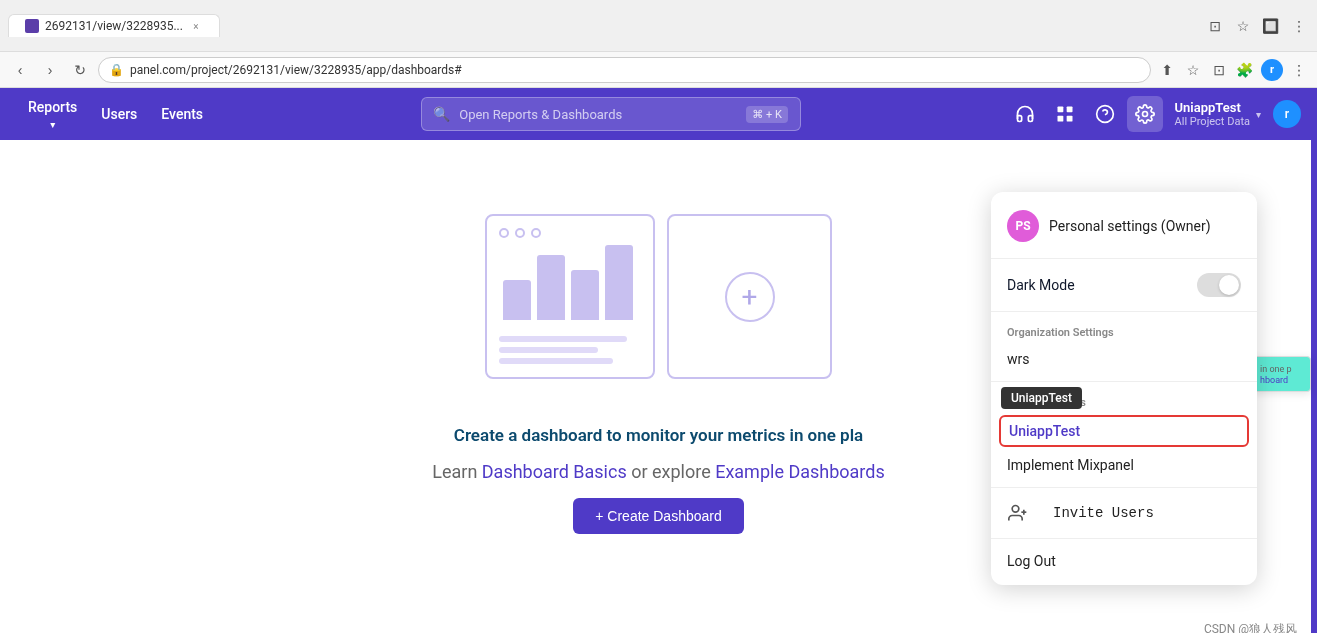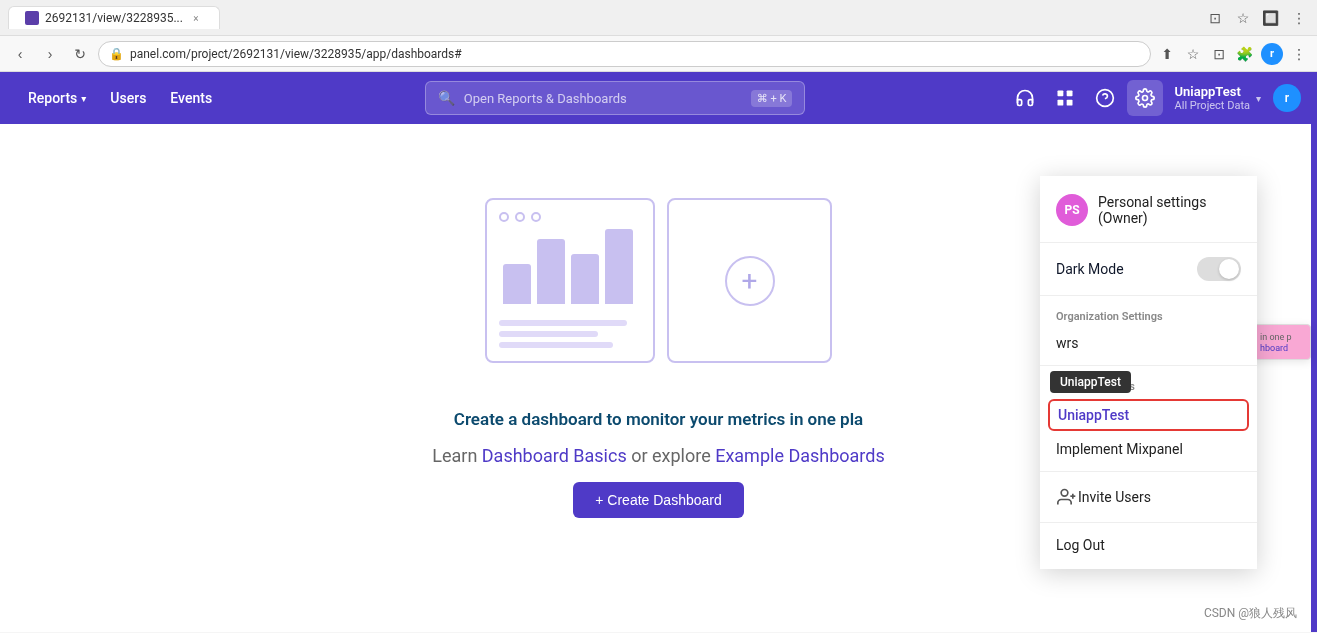--- a/index.html
+++ b/index.html
@@ -1,21 +1,21 @@
 <!DOCTYPE html>
 <html><head>
   <meta charset="utf-8">
   <style>
     * { margin: 0; padding: 0; box-sizing: border-box; }
     body { font-family: -apple-system, BlinkMacSystemFont, 'Segoe UI', Roboto, sans-serif; background: #f5f5f5; width: 1317px; height: 633px; overflow: hidden; position: relative; }
 
     
     .browser-chrome {
       background: #f0f0f0;
-      height: 36px;
+      height: 52px;
       display: flex;
       align-items: center;
       padding: 0 8px;
       border-bottom: 1px solid #ddd;
       gap: 8px;
     }
     .browser-tabs {
       display: flex;
       align-items: center;
       flex: 1;
@@ -128,20 +128,21 @@
     .nav-item {
       color: white;
       font-size: 14px;
       font-weight: 500;
       padding: 8px 12px;
       cursor: pointer;
       display: flex;
       align-items: center;
       gap: 4px;
       border-radius: 4px;
+      flex-direction: column;
     }
     .nav-item .chevron { font-size: 10px; }
     .nav-center {
       flex: 1;
       display: flex;
       justify-content: center;
     }
     .search-bar {
       background: rgba(255,255,255,0.15);
       border: 1px solid rgba(255,255,255,0.3);
@@ -317,23 +318,23 @@
       display: flex;
       align-items: center;
       gap: 6px;
     }
 
     
     .dropdown-menu {
       position: absolute;
       top: 52px;
       right: 60px;
-      width: 217px;
+      width: 266px;
       background: white;
-      border-radius: 0;
+      border-radius: 12px;
       box-shadow: 0 4px 24px rgba(0,0,0,0.18);
       z-index: 100;
       padding: 8px 0;
     }
     .menu-item {
       display: flex;
       align-items: center;
       gap: 10px;
       padding: 10px 16px;
       cursor: pointer;
@@ -415,25 +416,26 @@
       font-size: 12px;
       padding: 4px 10px;
       border-radius: 4px;
       top: -30px;
       left: 0;
       white-space: nowrap;
     }
     .menu-invite-row {
       display: flex;
       align-items: center;
-      gap: 0;
+      gap: 24px;
       padding: 8px 16px;
       cursor: pointer;
       font-size: 14px;
       color: #222;
+      font-family: Liberation Mono, monospace;
     }
     .invite-icon {
       width: 22px;
       height: 22px;
       display: flex;
       align-items: center;
       justify-content: center;
       color: #555;
     }
     .logout-row {
@@ -448,23 +450,23 @@
       position: absolute;
       right: 0;
       top: 0;
       width: 6px;
       height: 100%;
       background: #4f3ac7;
     }
     .right-side-popup {
       position: absolute;
       right: 6px;
-      top: 200px;
+      top: 216px;
       width: 60px;
-      background: #f9a8d4;
+      background: #5eead4;
       border: 1px solid #ddd;
       border-radius: 4px;
       padding: 6px 8px;
       font-size: 10px;
       color: #555;
       box-shadow: 0 2px 8px rgba(0,0,0,0.1);
     }
 
     
     .watermark {

